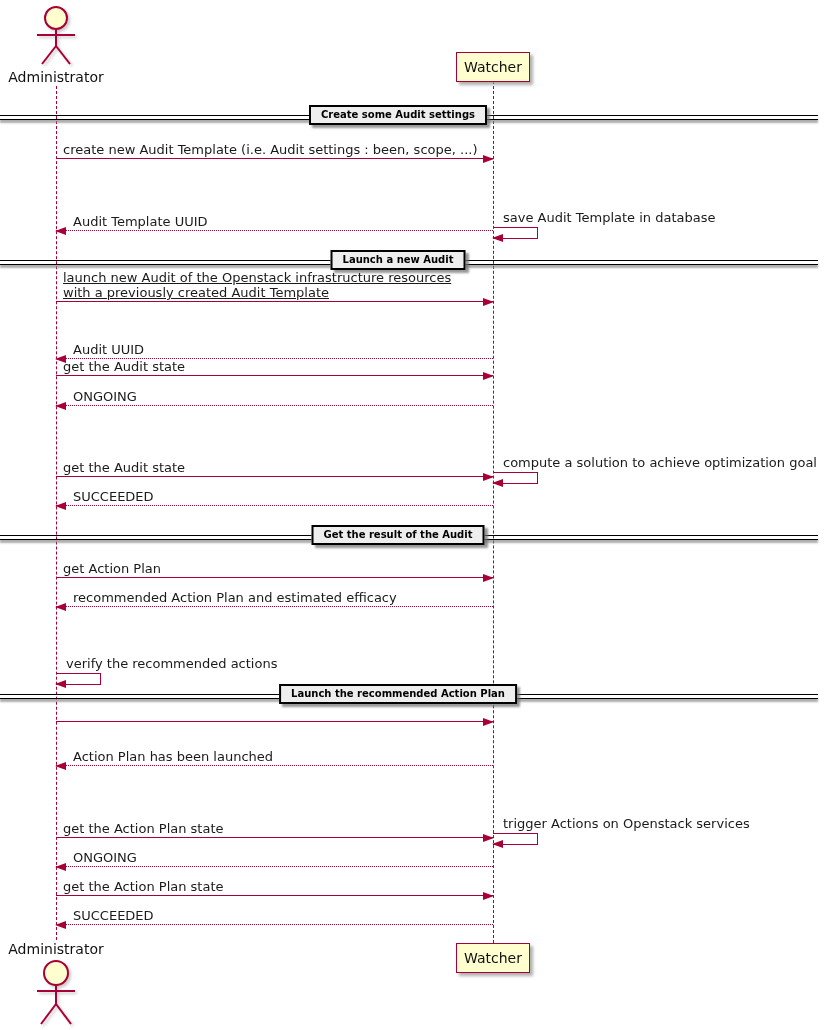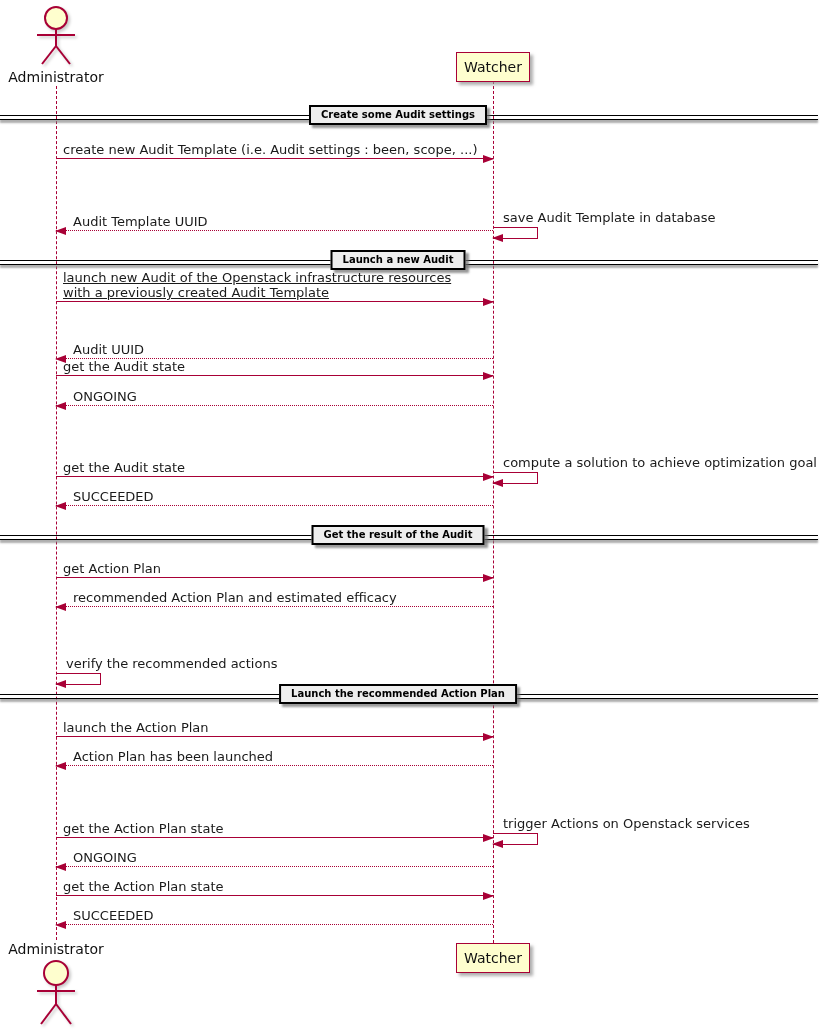--- a/index.html
+++ b/index.html
@@ -183,21 +183,20 @@
         <i class="ah-l"></i>
       </div>
   </div>
 
   <div class="divline" style="top:694px;"></div>
   <div class="divbox" style="top:684px;">
     <span>Launch the recommended Action Plan</span>
   </div>
 
   <div class="msg" style="top:720px;">
-    <div class="mtext">launch the Action Plan</div>
     <div class="mline">
         <i class="ah-r"></i>
       </div>
   </div>
 
   <div class="msg" style="top:749px;">
     <div class="mtext ret">Action Plan has been launched</div>
     <div class="mline dotted">
         <i class="ah-l"></i>
       </div>

